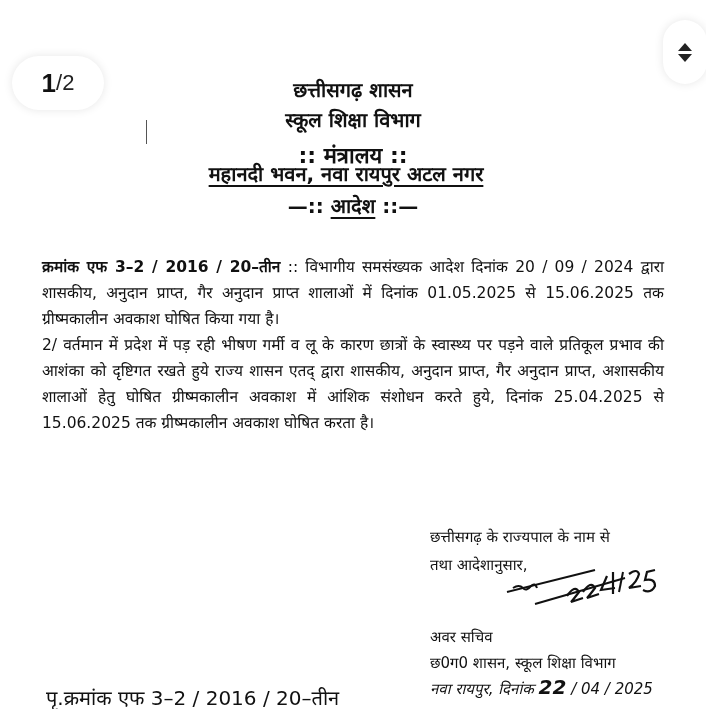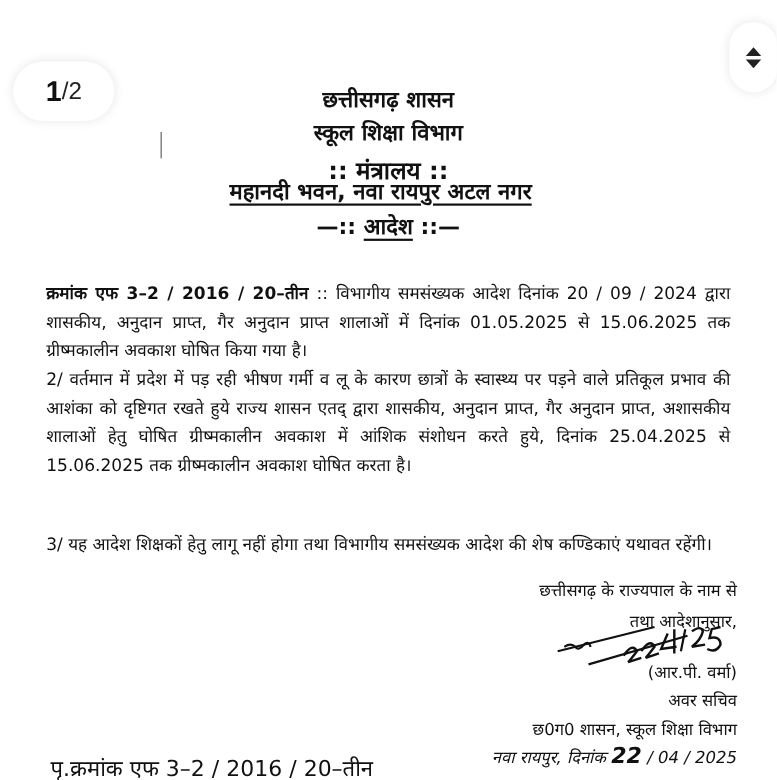--- a/index.html
+++ b/index.html
@@ -126,21 +126,21 @@
       width: 622px;
       text-align: justify;
       text-align-last: left;
     }
     .p1 { top: 234px; margin-top: 20px; }
     .p1 .ref { font-weight: bold; }
     .p2 { top: 332px; }
     .p3 { top: 482px; }
     .sig {
       position: absolute;
-      text-align: right;
+      text-align: left;
       font-size: 15px;
       line-height: 26px;
       font-family: "DejaVu Sans", sans-serif;
       left: 430px;
       width: 240px;
     }
     .sig1 { top: 524px; }
     .sig2 { top: 552px; }
     .signature {
       position: absolute;
@@ -187,38 +187,36 @@
     <span>—:: </span><span class="u">आदेश</span><span> ::—</span>
   </div>
 
 
   <div class="text para p1">
     <span class="ref">क्रमांक  एफ  3–2 / 2016 / 20–तीन</span><span> :: विभागीय समसंख्यक आदेश दिनांक 20 / 09 / 2024 द्वारा शासकीय, अनुदान प्राप्त, गैर अनुदान प्राप्त शालाओं में दिनांक 01.05.2025 से 15.06.2025 तक ग्रीष्मकालीन अवकाश घोषित किया गया है।</span>
   </div>
 
   <div class="text para p2">2/    वर्तमान में प्रदेश में पड़ रही भीषण गर्मी व लू के कारण छात्रों के स्वास्थ्य पर पड़ने वाले  प्रतिकूल प्रभाव की आशंका को दृष्टिगत रखते हुये राज्य शासन एतद् द्वारा शासकीय, अनुदान प्राप्त, गैर अनुदान प्राप्त, अशासकीय शालाओं हेतु घोषित ग्रीष्मकालीन अवकाश में आंशिक संशोधन करते हुये, दिनांक 25.04.2025 से 15.06.2025 तक ग्रीष्मकालीन अवकाश घोषित करता है।</div>
 
-  <div class="text para p3">3/  यह आदेश शिक्षकों हेतु लागू नहीं होगा तथा विभागीय समसंख्यक आदेश की शेष कण्डिकाएं यथावत रहेंगी।</div>
 
   <div class="sig sig1">छत्तीसगढ़ के राज्यपाल के नाम से</div>
   <div class="sig sig2">तथा आदेशानुसार,</div>
 
   <svg class="signature" viewBox="0 0 170 44">
     <path d="M2 30 L90 8" stroke="#111" stroke-width="2" fill="none"></path>
     <path d="M8 26 q6 -4 10 0 q3 4 8 -2 q4 -4 6 2" stroke="#111" stroke-width="2" fill="none"></path>
     <path d="M30 42 L120 16" stroke="#111" stroke-width="2" fill="none"></path>
     <path d="M62 34 q8 -12 12 -4 q-6 8 -8 10 l12 -4" stroke="#111" stroke-width="2.2" fill="none"></path>
     <path d="M78 30 q8 -12 12 -4 q-6 8 -8 10 l12 -4" stroke="#111" stroke-width="2.2" fill="none"></path>
     <path d="M102 14 l-6 14 l14 -2 M108 10 l0 22" stroke="#111" stroke-width="2.2" fill="none"></path>
     <path d="M118 10 L114 30" stroke="#111" stroke-width="2" fill="none"></path>
     <path d="M124 12 q8 -6 10 0 q-2 8 -10 14 l12 -2" stroke="#111" stroke-width="2.2" fill="none"></path>
     <path d="M150 8 l-8 2 l-2 8 q10 -2 10 6 q-4 8 -12 4" stroke="#111" stroke-width="2.2" fill="none"></path>
   </svg>
 
-  <div class="sig sig3">(आर.पी. वर्मा)</div>
   <div class="sig sig4">अवर सचिव</div>
   <div class="sig sig5">छ0ग0 शासन, स्कूल शिक्षा विभाग</div>
   <div class="sig sig6">
     <span>नवा रायपुर, दिनांक </span><span class="big">22</span><span> / 04 / 2025</span>
   </div>
 
   <div class="endorse">पृ.क्रमांक एफ 3–2 / 2016 / 20–तीन</div>
 
 </div>
 

